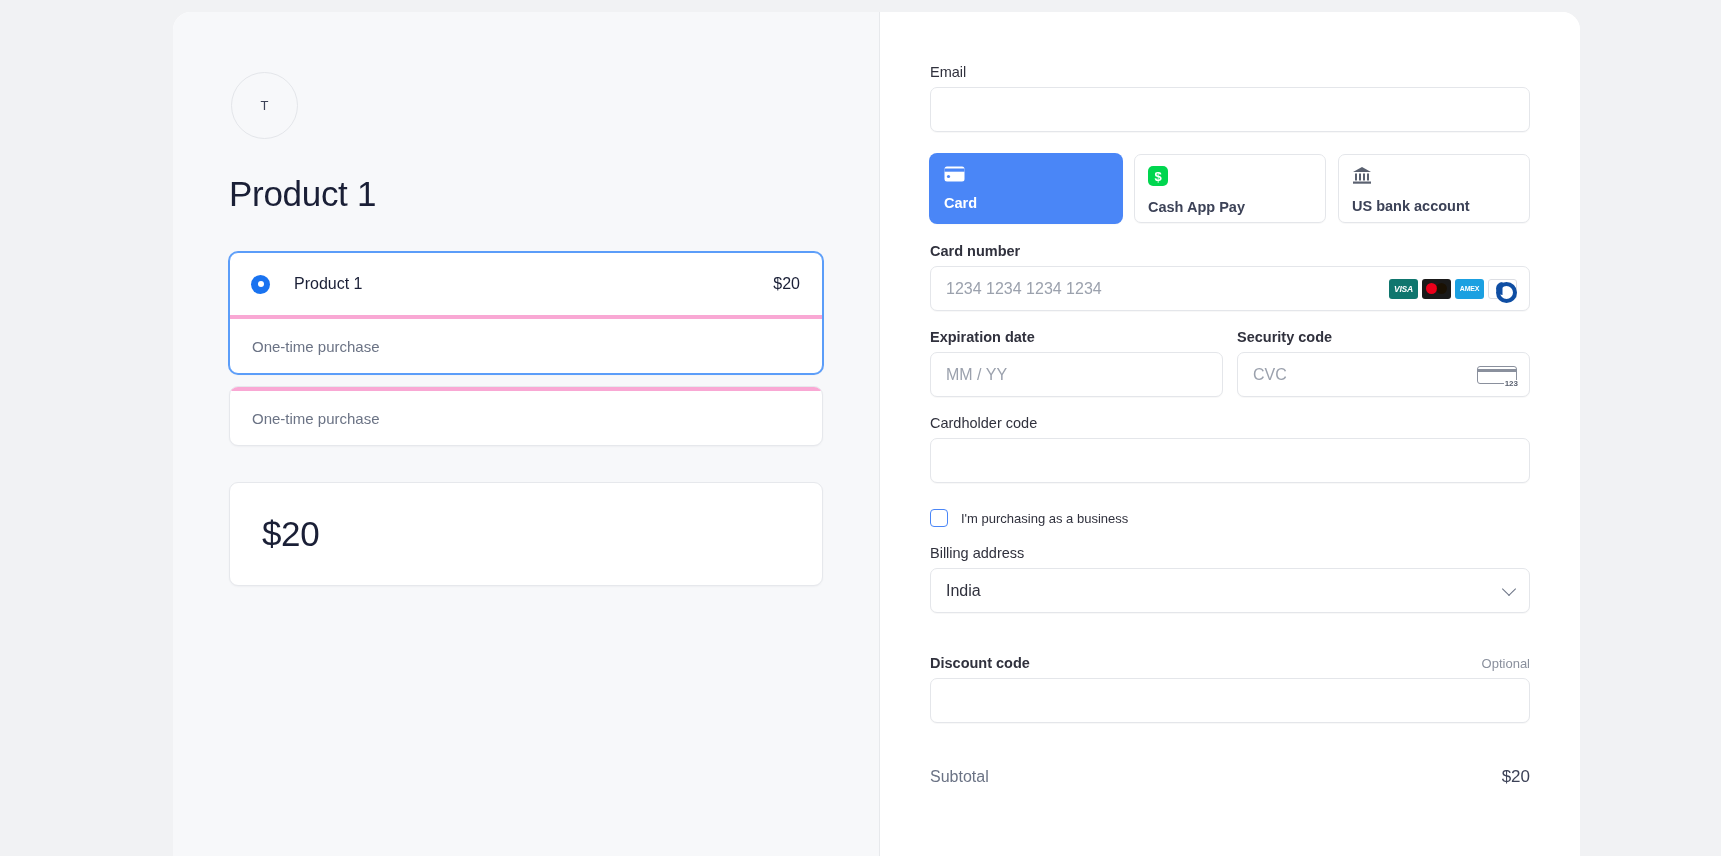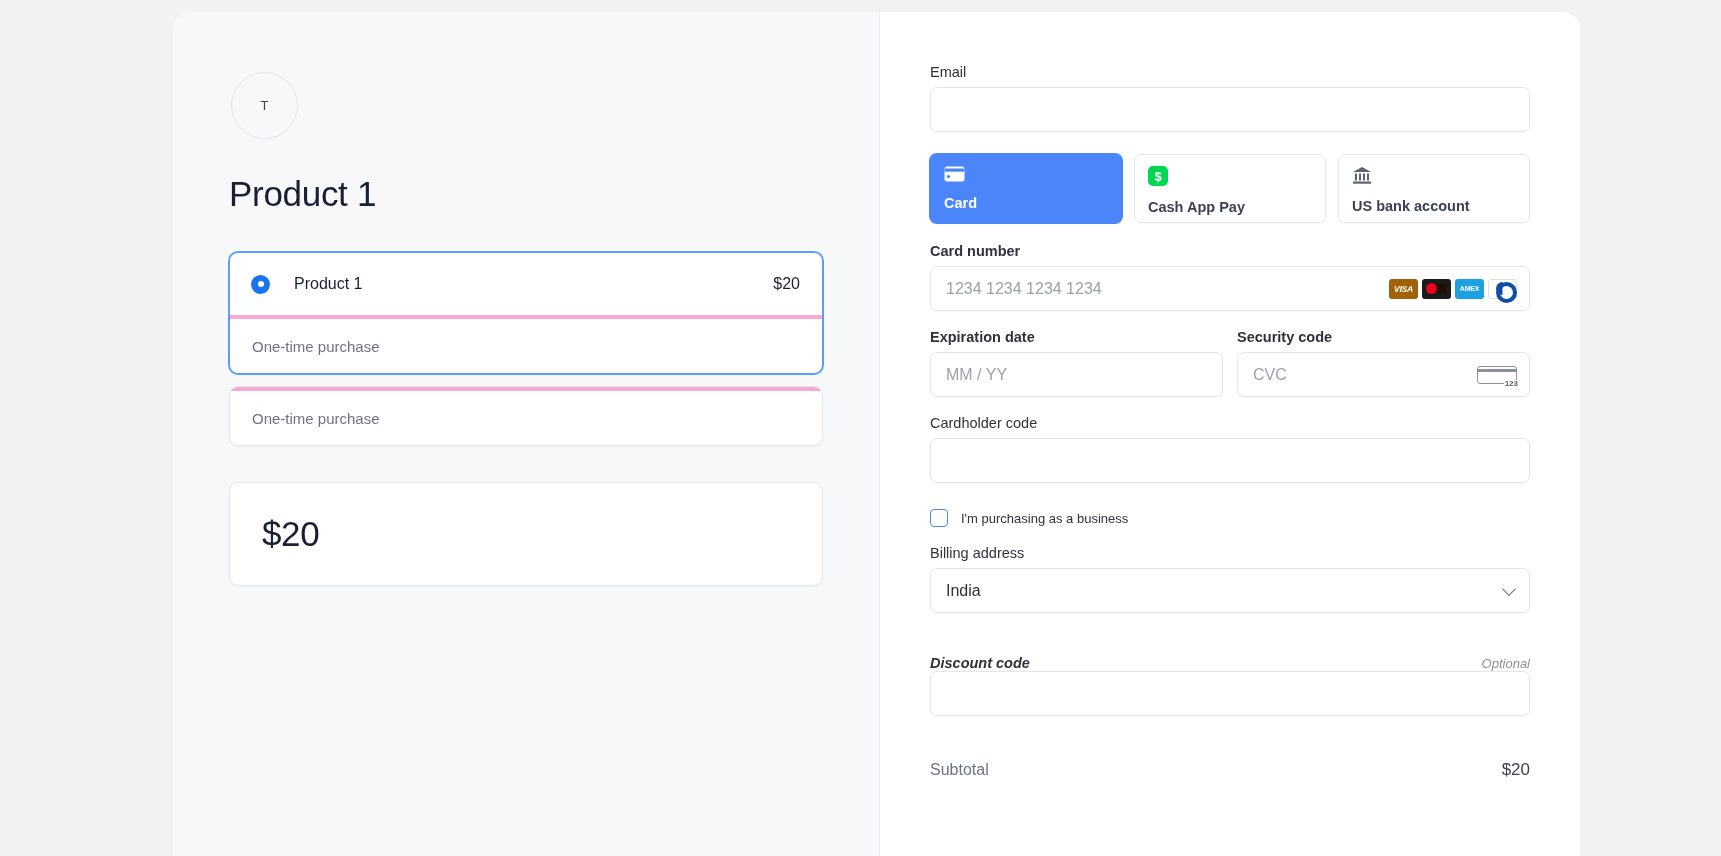--- a/index.html
+++ b/index.html
@@ -158,22 +158,21 @@
     font-weight: 600;
     margin-bottom: 7px;
     display: block;
   }
   .field-label.normal { font-weight: 500; }
 
   .label-row {
     display: flex;
     align-items: baseline;
     justify-content: space-between;
-    margin-bottom: 0;
-    font-style: italic;
+    margin-bottom: 7px;
   }
   .label-row .field-label { margin-bottom: 0; }
   .optional-tag { font-size: 13px; color: #8a909d; }
 
   .input {
     width: 100%;
     height: 45px;
     border: 1px solid #e4e6ea;
     border-radius: 7px;
     background: #fff;
@@ -235,21 +234,21 @@
     border-radius: 3px;
     display: flex;
     align-items: center;
     justify-content: center;
     font-size: 8px;
     font-weight: 700;
     color: #fff;
     letter-spacing: -0.2px;
     flex: none;
   }
-  .brand.visa { background: #a16207; font-style: italic; font-size: 8.5px; }
+  .brand.visa { background: #0f766e; font-style: italic; font-size: 8.5px; }
   .brand.mc { background: #1a1a1a; position: relative; }
   .brand.mc .c1, .brand.mc .c2 {
     position: absolute; width: 11px; height: 11px; border-radius: 50%; top: 4.5px;
   }
   .brand.mc .c1 { background: #eb001b; left: 4px; }
   .brand.mc .c2 { background: #f79e1b; right: 4px; mix-blend-mode: multiply; }
   .brand.amex { background: #1ba0e1; font-size: 7px; }
   .brand.diners {
     background: #fff; border: 1px solid #dcdee3; position: relative;
   }

